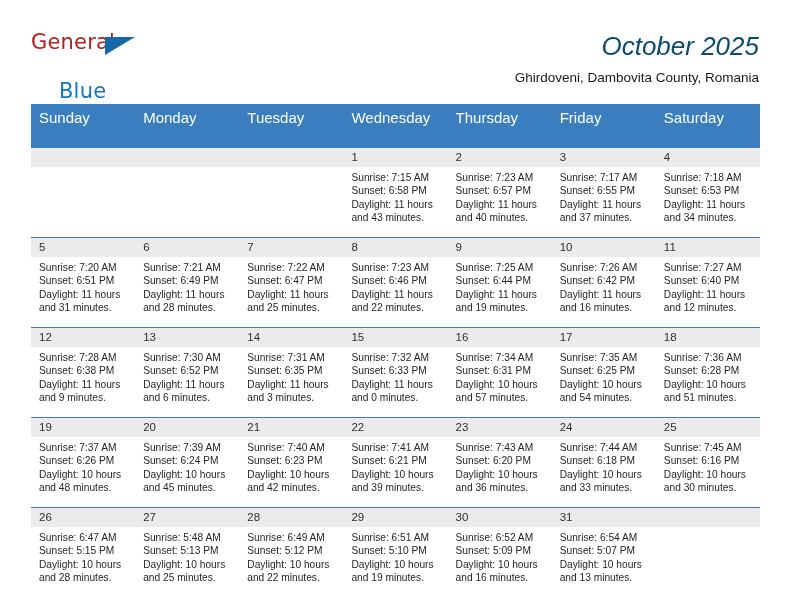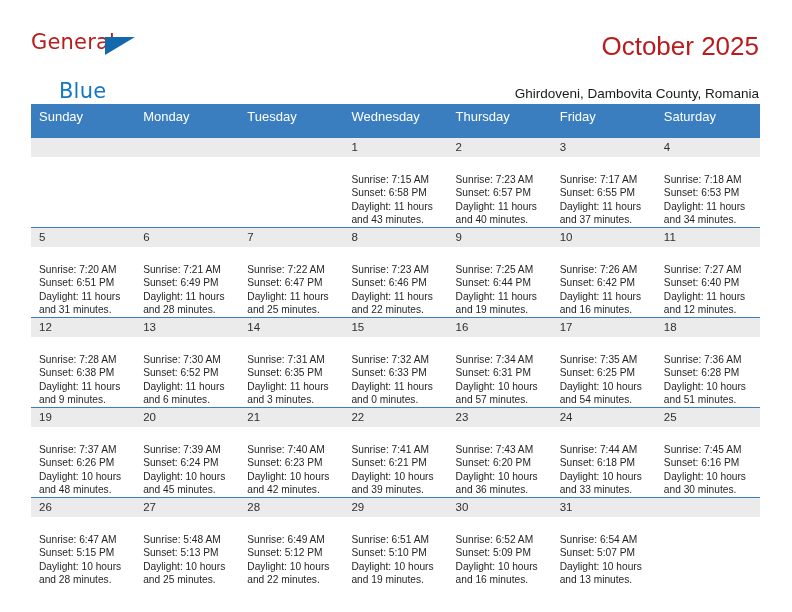--- a/index.html
+++ b/index.html
@@ -66,48 +66,49 @@
   }
 
   .title-wrap {
     position: absolute;
     right: 0;
     top: 0;
     text-align: right;
   }
   .cal-title {
     font-size: 26px;
-    color: #b91c1c;
+    color: #0c4a6e;
     line-height: 32px;
     white-space: nowrap;
+    font-style: italic;
   }
   .cal-subtitle {
-    margin-top: 24px;
+    margin-top: 8px;
     font-size: 13.5px;
     color: #1a1a1a;
     line-height: 16px;
     white-space: nowrap;
   }
 
   
   .calendar {
     position: absolute;
     left: 31px;
     top: 104px;
     width: 729px;
     border-collapse: collapse;
     table-layout: fixed;
   }
   .calendar th {
     background: #3a7ec0;
     color: #ffffff;
-    font-size: 13px;
+    font-size: 15px;
     font-weight: normal;
     text-align: left;
-    padding: 5px 0 14px 8px;
+    padding: 5px 0 22px 8px;
     height: 11px;
     border: none;
   }
   .calendar td {
     vertical-align: top;
     padding: 0;
     border: none;
     border-top: 1px solid #3a7ec0;
     height: 89px;
     background: #ffffff;
@@ -121,21 +122,21 @@
     font-size: 11.5px;
     color: #303030;
     padding: 3px 0 3px 8px;
     height: 13px;
     line-height: 13px;
   }
   .daynum.empty {
     color: transparent;
   }
   .details {
-    padding: 16px 6px 0 8px;
+    padding: 4px 6px 0 8px;
     font-size: 10.2px;
     line-height: 13.4px;
     color: #262626;
   }
   .details div {
     white-space: nowrap;
   }
 </style>
 </head>
 <body>

